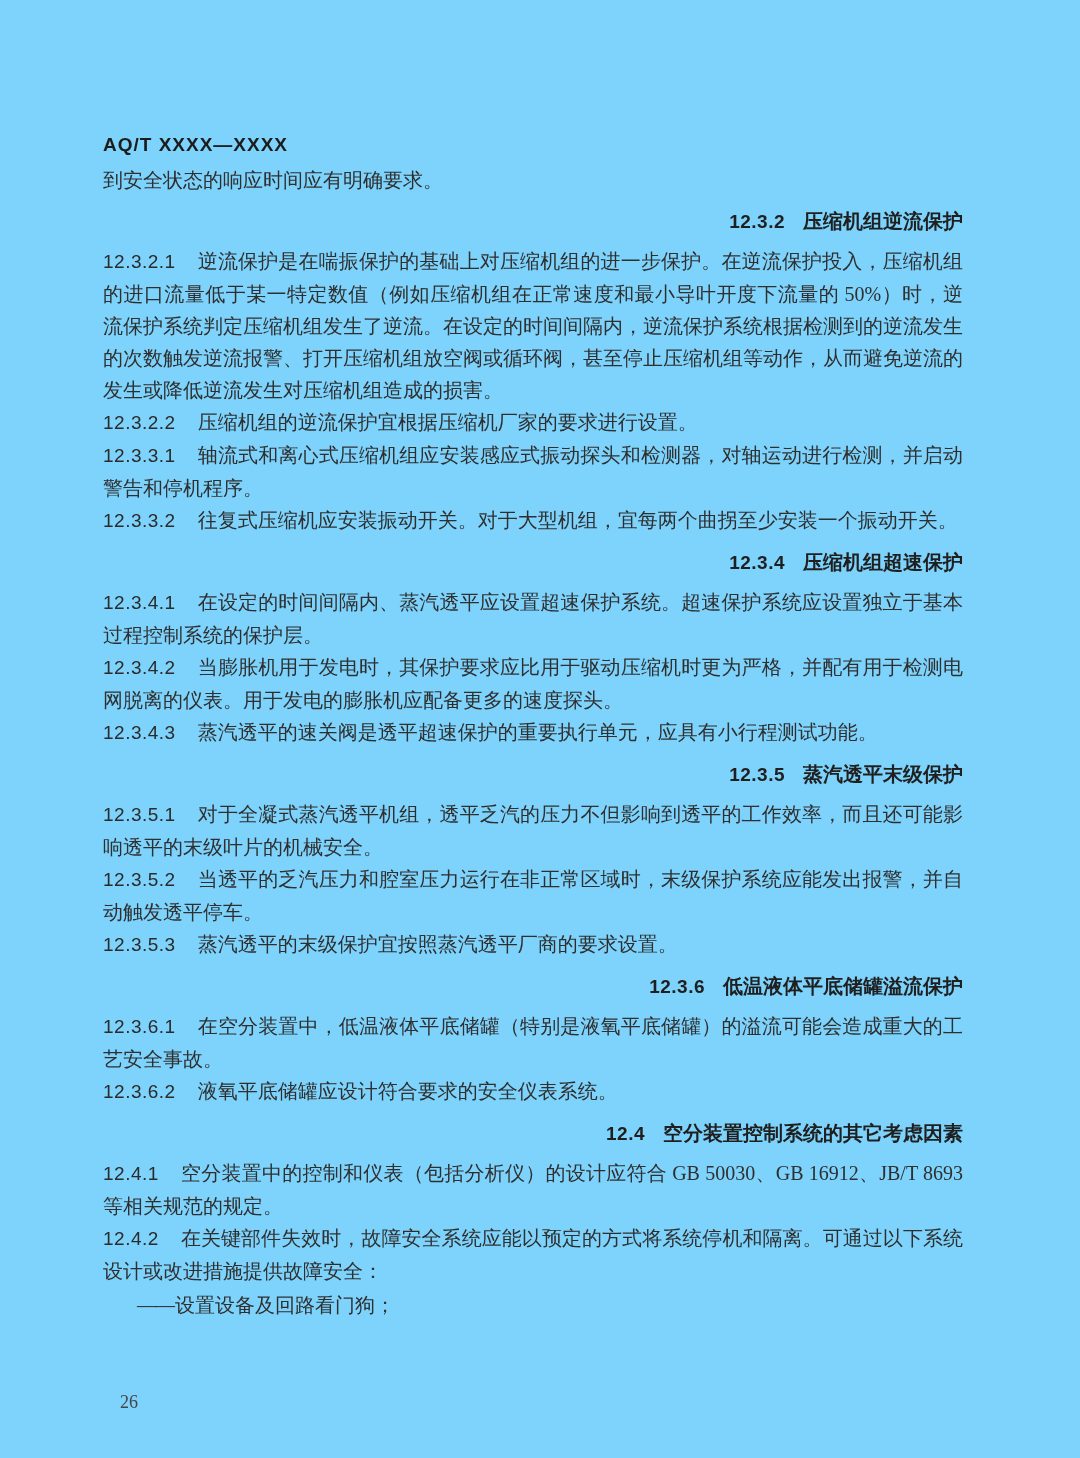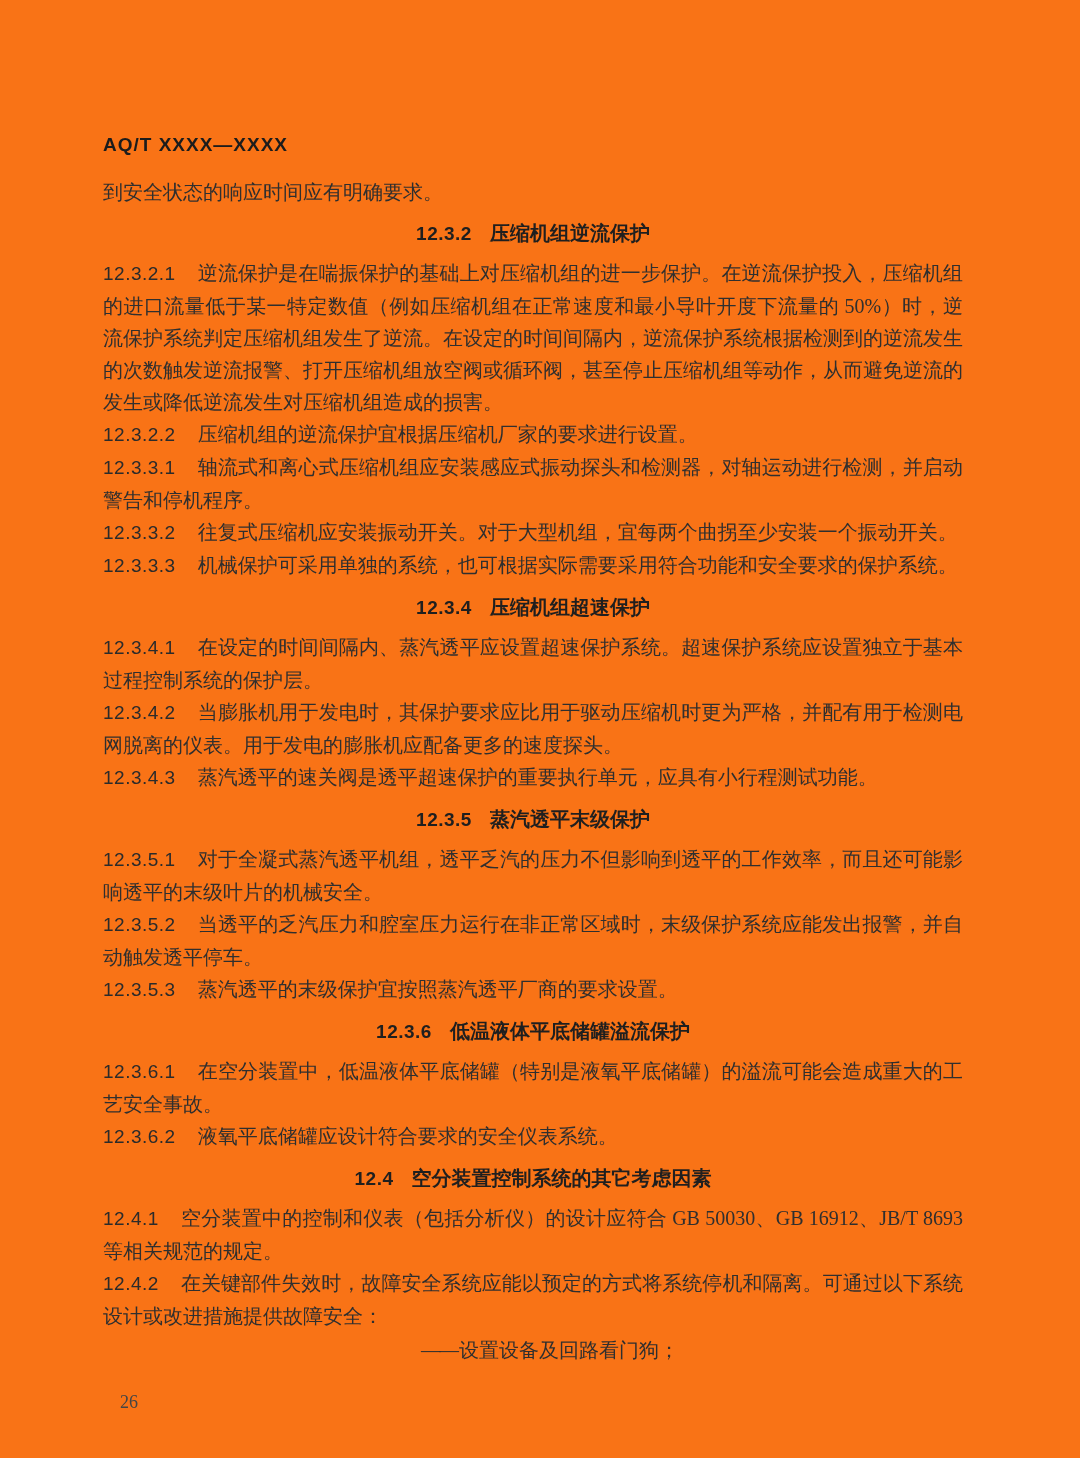--- a/index.html
+++ b/index.html
@@ -1,60 +1,60 @@
 <!DOCTYPE html>
 <html><head>
 <meta charset="utf-8">
 <style>
   html, body { margin: 0; padding: 0; background: #ffffff; }
   .page {
     position: relative;
     width: 1080px;
     height: 1458px;
-    background: #f97316;
+    background: #7dd3fc;
     overflow: hidden;
     font-family: "Liberation Serif", "DejaVu Serif", serif;
     color: #2f2f2f;
   }
   .doc-header {
     position: absolute;
     top: 134px;
     left: 103px;
     font-family: "Liberation Sans", "DejaVu Sans", sans-serif;
     font-weight: 600;
     font-size: 19px;
     letter-spacing: 1px;
     color: #1c1c1c;
   }
   .content {
     position: absolute;
-    top: 176px;
+    top: 164px;
     left: 103px;
     width: 860px;
     font-size: 20px;
     line-height: 32px;
     text-align: justify;
   }
   .para { margin: 0; }
   .clause-num {
     padding-right: 22px;
     letter-spacing: 0.5px;
     font-family: "Liberation Sans", "DejaVu Sans", sans-serif;
     font-size: 19px;
     color: #2b2b2b;
   }
   .heading {
     margin: 9px 0 7px 0;
     font-family: "Liberation Sans", "DejaVu Sans", sans-serif;
     font-weight: 700;
     color: #1f1f1f;
-    text-align: center;
+    text-align: right;
   }
   .heading .clause-num { font-weight: 700; padding-right: 18px; color: #1f1f1f; }
-  .dash-item { margin: 2px 0 18px 34px; text-align: center; }
+  .dash-item { margin: 2px 0 18px 34px; text-align: left; }
   .dash-item .dash-glyph { letter-spacing: -2px; padding-right: 2px; }
   .page-number {
     position: absolute;
     top: 1392px;
     left: 120px;
     font-size: 18px;
     color: #454545;
     font-family: "Liberation Serif", "DejaVu Serif", serif;
   }
 </style>
@@ -64,21 +64,20 @@
 <div class="page">
   <div class="doc-header">AQ/T XXXX—XXXX</div>
 
   <div class="content">
       <div class="para"><span>到安全状态的响应时间应有明确要求。</span></div>
       <div class="heading"><span class="clause-num">12.3.2</span><span>压缩机组逆流保护</span></div>
       <div class="para"><span class="clause-num">12.3.2.1</span><span>逆流保护是在喘振保护的基础上对压缩机组的进一步保护。在逆流保护投入，压缩机组的进口流量低于某一特定数值（例如压缩机组在正常速度和最小导叶开度下流量的 50%）时，逆流保护系统判定压缩机组发生了逆流。在设定的时间间隔内，逆流保护系统根据检测到的逆流发生的次数触发逆流报警、打开压缩机组放空阀或循环阀，甚至停止压缩机组等动作，从而避免逆流的发生或降低逆流发生对压缩机组造成的损害。</span></div>
       <div class="para"><span class="clause-num">12.3.2.2</span><span>压缩机组的逆流保护宜根据压缩机厂家的要求进行设置。</span></div>
       <div class="para"><span class="clause-num">12.3.3.1</span><span>轴流式和离心式压缩机组应安装感应式振动探头和检测器，对轴运动进行检测，并启动警告和停机程序。</span></div>
       <div class="para"><span class="clause-num">12.3.3.2</span><span>往复式压缩机应安装振动开关。对于大型机组，宜每两个曲拐至少安装一个振动开关。</span></div>
-      <div class="para"><span class="clause-num">12.3.3.3</span><span>机械保护可采用单独的系统，也可根据实际需要采用符合功能和安全要求的保护系统。</span></div>
       <div class="heading"><span class="clause-num">12.3.4</span><span>压缩机组超速保护</span></div>
       <div class="para"><span class="clause-num">12.3.4.1</span><span>在设定的时间间隔内、蒸汽透平应设置超速保护系统。超速保护系统应设置独立于基本过程控制系统的保护层。</span></div>
       <div class="para"><span class="clause-num">12.3.4.2</span><span>当膨胀机用于发电时，其保护要求应比用于驱动压缩机时更为严格，并配有用于检测电网脱离的仪表。用于发电的膨胀机应配备更多的速度探头。</span></div>
       <div class="para"><span class="clause-num">12.3.4.3</span><span>蒸汽透平的速关阀是透平超速保护的重要执行单元，应具有小行程测试功能。</span></div>
       <div class="heading"><span class="clause-num">12.3.5</span><span>蒸汽透平末级保护</span></div>
       <div class="para"><span class="clause-num">12.3.5.1</span><span>对于全凝式蒸汽透平机组，透平乏汽的压力不但影响到透平的工作效率，而且还可能影响透平的末级叶片的机械安全。</span></div>
       <div class="para"><span class="clause-num">12.3.5.2</span><span>当透平的乏汽压力和腔室压力运行在非正常区域时，末级保护系统应能发出报警，并自动触发透平停车。</span></div>
       <div class="para"><span class="clause-num">12.3.5.3</span><span>蒸汽透平的末级保护宜按照蒸汽透平厂商的要求设置。</span></div>
       <div class="heading"><span class="clause-num">12.3.6</span><span>低温液体平底储罐溢流保护</span></div>
       <div class="para"><span class="clause-num">12.3.6.1</span><span>在空分装置中，低温液体平底储罐（特别是液氧平底储罐）的溢流可能会造成重大的工艺安全事故。</span></div>

